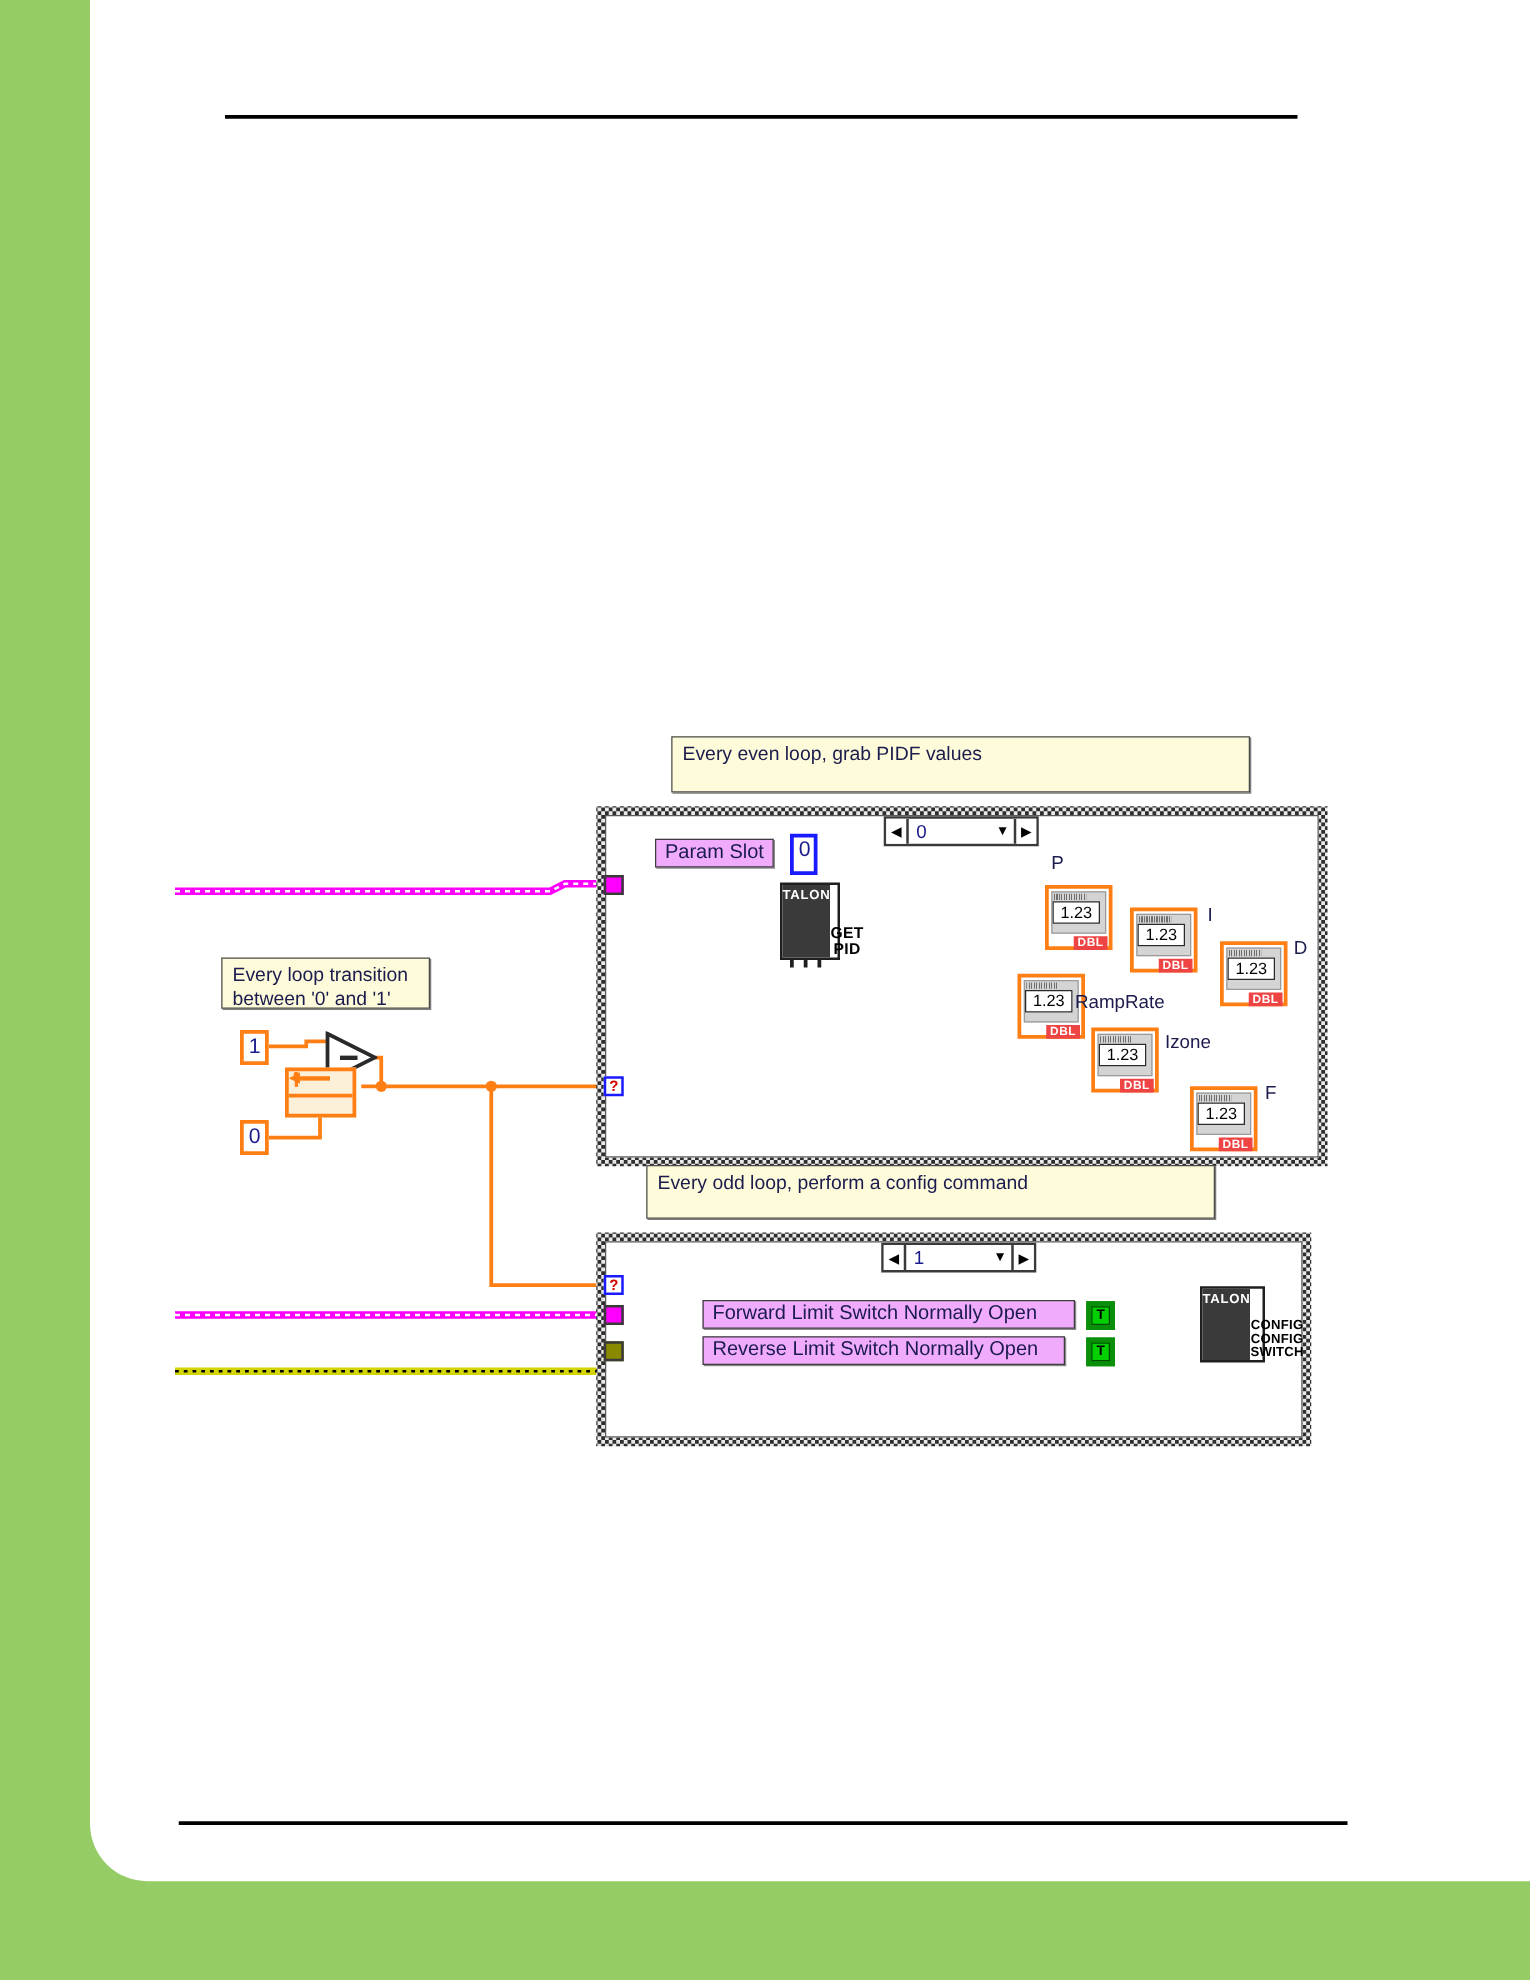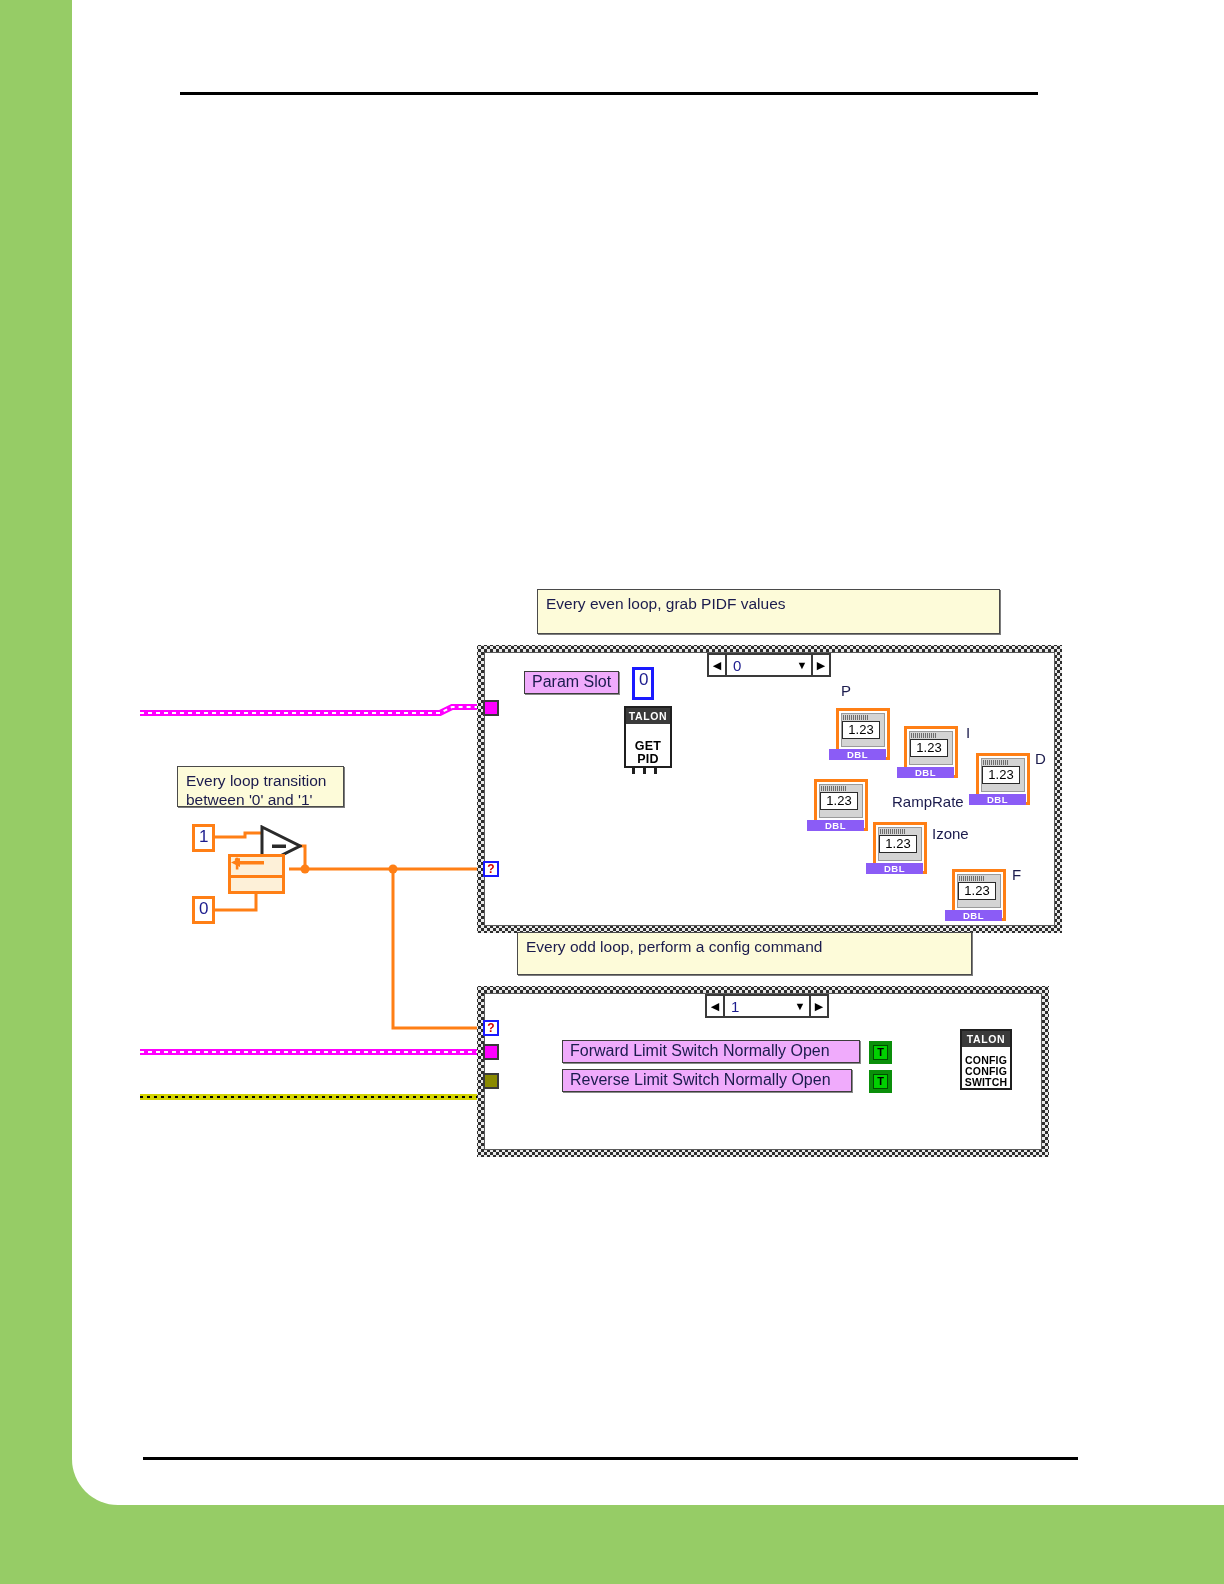--- a/index.html
+++ b/index.html
@@ -78,21 +78,21 @@
   .tunnel.magenta{background:#ff00ff;}
   .tunnel.olive{background:#8a8a00;}
   .tunnel.blue-q{
     background:#ffffff;border:2px solid #1a1aff;color:#d40000;
     font-size:12px;font-weight:bold;line-height:1;text-align:center;
   }
 
   
   .vinode{
     background:#ffffff;border:2px solid #1f1f1f;box-sizing:border-box;
-    display:flex;flex-direction:column;align-items:stretch;
+    display:flex;flex-direction:row;align-items:stretch;
   }
   .vinode .vi-title{
     background:#3a3a3a;color:#ffffff;font-size:10.5px;font-weight:bold;
     letter-spacing:.6px;text-align:center;padding:2px 0 2px 0;
   }
   .vinode .vi-body{
     flex:1;display:flex;flex-direction:column;align-items:center;justify-content:flex-end;
     color:#000;font-size:12.5px;font-weight:bold;line-height:1.05;letter-spacing:.3px;
     font-family:"Liberation Sans", sans-serif;
   }
@@ -112,22 +112,22 @@
     position:absolute;left:7px;top:7px;width:26px;height:5px;
     background:repeating-linear-gradient(90deg,#6e6e6e 0 1px,#d4d4d4 1px 2px);
   }
   .dblind .valbox{
     position:absolute;left:6px;top:13px;width:38px;height:18px;
     background:#ffffff;border:1px solid #2a2a2a;box-sizing:border-box;
     font-size:13px;color:#000;text-align:center;line-height:16px;
   }
   .dblind .dbl{
     position:absolute;right:4px;bottom:0px;
-    background:#8b5cf6;color:#ffffff;font-size:9.5px;font-weight:bold;
-    letter-spacing:.5px;padding:0 18px;line-height:11px;
+    background:#ef4444;color:#ffffff;font-size:9.5px;font-weight:bold;
+    letter-spacing:.5px;padding:0 3px;line-height:11px;
   }
   .term-label{position:absolute;font-size:15px;color:#1b1b4d;}
 
   
   .boolT{
     position:absolute;background:#0a8f0a;border:2px solid #0a8f0a;
     display:flex;align-items:center;justify-content:center;box-sizing:border-box;
   }
   .boolT i{
     display:block;width:13px;height:13px;background:#00d000;
@@ -282,21 +282,21 @@
   </div>
   <div class="lv term-label" style="left:1035px;top:750px;">D</div>
 
   <div class="lv dblind" style="left:814px;top:779px;width:54px;height:52px;">
     <div class="outer"></div>
     <div class="plate"></div>
     <div class="hatch"></div>
     <div class="valbox">1.23</div>
     <div class="dbl">DBL</div>
   </div>
-  <div class="lv term-label" style="left:892px;top:793px;">RampRate</div>
+  <div class="lv term-label" style="left:860px;top:793px;">RampRate</div>
 
   <div class="lv dblind" style="left:873px;top:822px;width:54px;height:52px;">
     <div class="outer"></div>
     <div class="plate"></div>
     <div class="hatch"></div>
     <div class="valbox">1.23</div>
     <div class="dbl">DBL</div>
   </div>
   <div class="lv term-label" style="left:932px;top:825px;text-align:right;">Izone</div>
 

